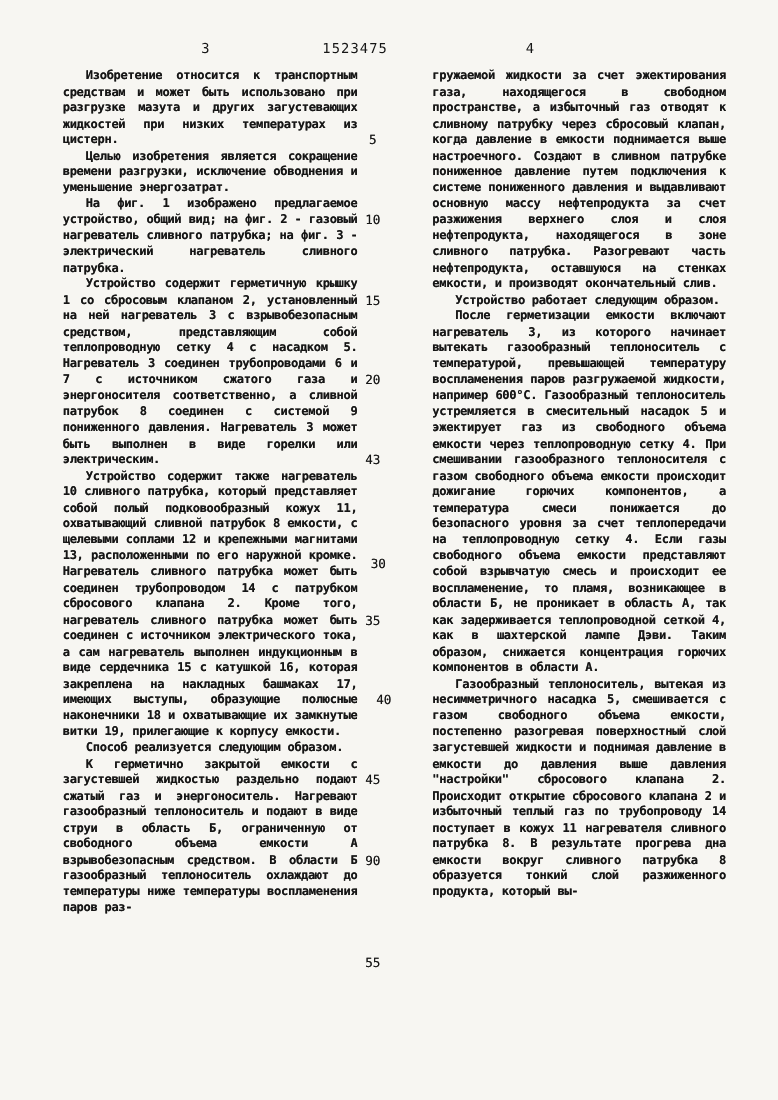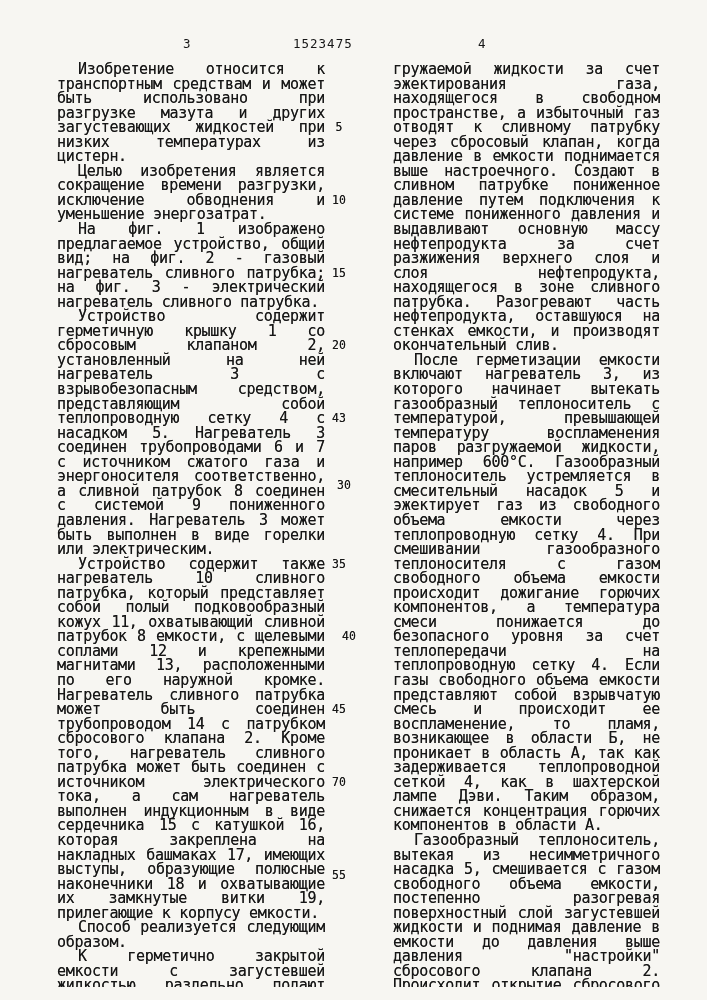--- a/index.html
+++ b/index.html
@@ -21,26 +21,27 @@
   .page-num-right { position:absolute; left:478px; top:0; }
   .content {
     position:absolute;
     top:62px; left:57px;
     width:603px; height:925px;
     display:flex;
     overflow:hidden;
   }
   .column {
     width:288px;
-    font-size:15px;
+    font-size:11px;
     line-height:14.55px;
     text-align:justify;
     letter-spacing:-0.3px;
     overflow:hidden;
     text-shadow:0 0 0.45px rgba(10,10,10,0.65);
+    font-weight:bold;
   }
   .column.right { width:287px;margin-left:40px; }
   .gutter {
     position:relative;
     width:28px;
     flex:0 0 28px;
   }
   .line-num {
     position:absolute;
     left:0; width:100%;
@@ -70,26 +71,27 @@
         <p class="para indent">Устройство содержит также нагреватель 10 сливного патрубка, который представляет собой полый подковообразный кожух 11, охватывающий сливной патрубок 8 емкости, с щелевыми соплами 12 и крепежными магнитами 13, расположенными по его наружной кромке. Нагреватель сливного патрубка может быть соединен трубопроводом 14 с патрубком сбросового клапана 2. Кроме того, нагреватель сливного патрубка может быть соединен с источником электрического тока, а сам нагреватель выполнен индукционным в виде сердечника 15 с катушкой 16, которая закреплена на накладных башмаках 17, имеющих выступы, образующие полюсные наконечники 18 и охватывающие их замкнутые витки 19, прилегающие к корпусу емкости.</p>
         <p class="para indent">Способ реализуется следующим образом.</p>
         <p class="para indent">К герметично закрытой емкости с загустевшей жидкостью раздельно подают сжатый газ и энергоноситель. Нагревают газообразный теплоноситель и подают в виде струи в область Б, ограниченную от свободного объема емкости А взрывобезопасным средством. В области Б газообразный теплоноситель охлаждают до температуры ниже температуры воспламенения паров раз-</p>
       </div>
     <div class="gutter" id="gutter">
         <span class="line-num" style="top: 58.2px;">5</span>
         <span class="line-num" style="top: 130.95px; text-align: center;">10</span>
         <span class="line-num" style="top: 203.7px;">15</span>
         <span class="line-num" style="top: 276.45px;">20</span>
         <span class="line-num" style="top: 349.2px;">43</span>
-        <span class="line-num" style="top: 416px; padding-left: 10px;">30</span>
+        <span class="line-num" style="top: 443px; padding-left: 10px;">30</span>
         <span class="line-num" style="top: 494.7px;">35</span>
         <span class="line-num" style="top: 567.45px; margin-left: 10px;">40</span>
         <span class="line-num" style="top: 640.2px; text-align: center;">45</span>
-        <span class="line-num" style="top: 712.95px;">70</span>
+        <span class="line-num" style="top: 712.95px;">90</span>
         <span class="line-num" style="top: 806px;">55</span>
       </div>
     <div class="column right" id="col-right">
         <p class="para">гружаемой жидкости за счет эжектирования газа, находящегося в свободном пространстве, а избыточный газ отводят к сливному патрубку через сбросовый клапан, когда давление в емкости поднимается выше настроечного. Создают в сливном патрубке пониженное давление путем подключения к системе пониженного давления и выдавливают основную массу нефтепродукта за счет разжижения верхнего слоя и слоя нефтепродукта, находящегося в зоне сливного патрубка. Разогревают часть нефтепродукта, оставшуюся на стенках емкости, и производят окончательный слив.</p>
+        <p class="para indent">Устройство работает следующим образом.</p>
         <p class="para indent">После герметизации емкости включают нагреватель 3, из которого начинает вытекать газообразный теплоноситель с температурой, превышающей температуру воспламенения паров разгружаемой жидкости, например 600°С. Газообразный теплоноситель устремляется в смесительный насадок 5 и эжектирует газ из свободного объема емкости через теплопроводную сетку 4. При смешивании газообразного теплоносителя с газом свободного объема емкости происходит дожигание горючих компонентов, а температура смеси понижается до безопасного уровня за счет теплопередачи на теплопроводную сетку 4. Если газы свободного объема емкости представляют собой взрывчатую смесь и происходит ее воспламенение, то пламя, возникающее в области Б, не проникает в область А, так как задерживается теплопроводной сеткой 4, как в шахтерской лампе Дэви. Таким образом, снижается концентрация горючих компонентов в области А.</p>
         <p class="para indent">Газообразный теплоноситель, вытекая из несимметричного насадка 5, смешивается с газом свободного объема емкости, постепенно разогревая поверхностный слой загустевшей жидкости и поднимая давление в емкости до давления выше давления "настройки" сбросового клапана 2. Происходит открытие сбросового клапана 2 и избыточный теплый газ по трубопроводу 14 поступает в кожух 11 нагревателя сливного патрубка 8. В результате прогрева дна емкости вокруг сливного патрубка 8 образуется тонкий слой разжиженного продукта, который вы-</p>
       </div>
   </div>
 </div>
 
 </body></html>

